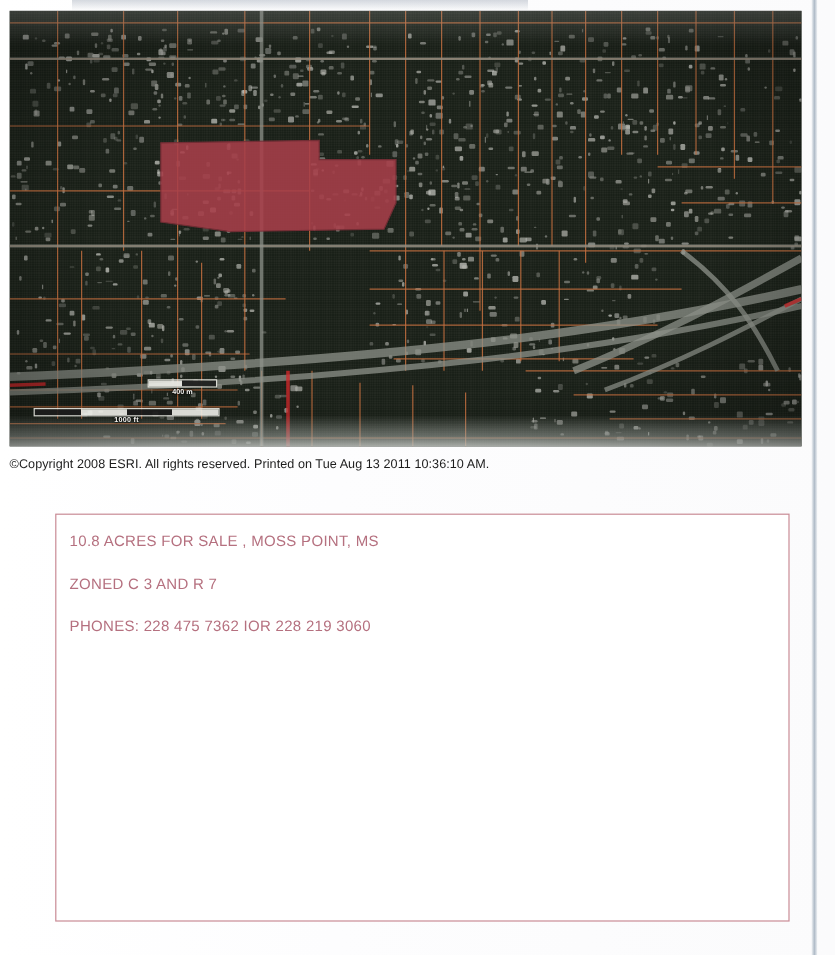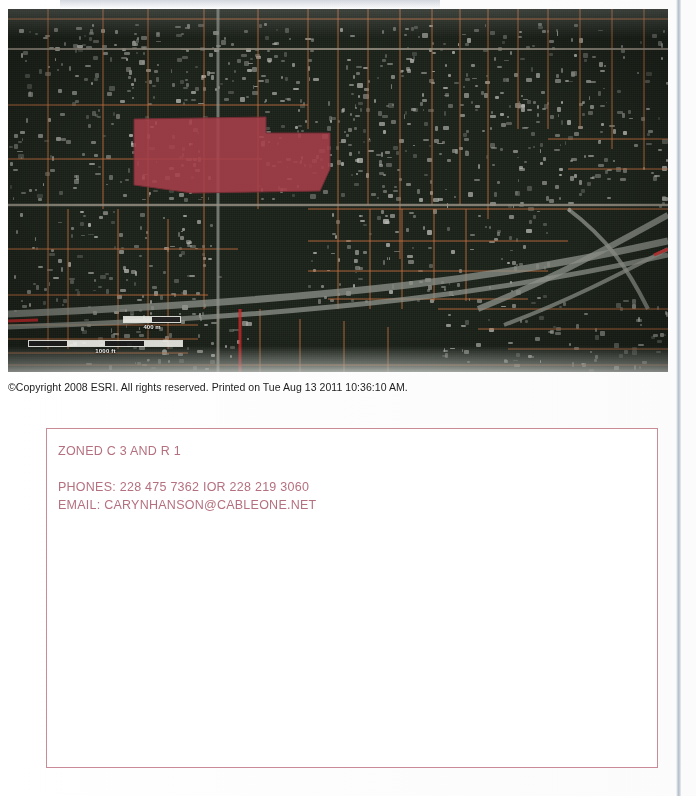--- a/index.html
+++ b/index.html
@@ -1461,23 +1461,23 @@
     </div>
   </div>
 </div>
 
 <div class="copyright">
   <span class="c-mark">©</span><span>Copyright 2008 ESRI. All rights reserved. Printed on Tue Aug 13 2011 10:36:10 AM.</span>
 </div>
 
 <div class="listing-box">
   <div class="listing-inner">
-    <div class="l-line l-spaced">ZONED C 3 AND R 1</div>
+    <div class="l-line l-spaced">10.8 ACRES FOR SALE , MOSS POINT, MS</div>
+    <div class="l-line l-spaced">ZONED C 3 AND R 7</div>
 
     <div class="contact-group">
       <div class="l-line">PHONES:  228 475 7362 IOR 228 219 3060</div>
-      <div class="l-line">EMAIL:  CARYNHANSON@CABLEONE.NET</div>
     </div>
 
   </div>
 </div>
 
 <div class="scan-line-right"></div>
 
 </body></html>

